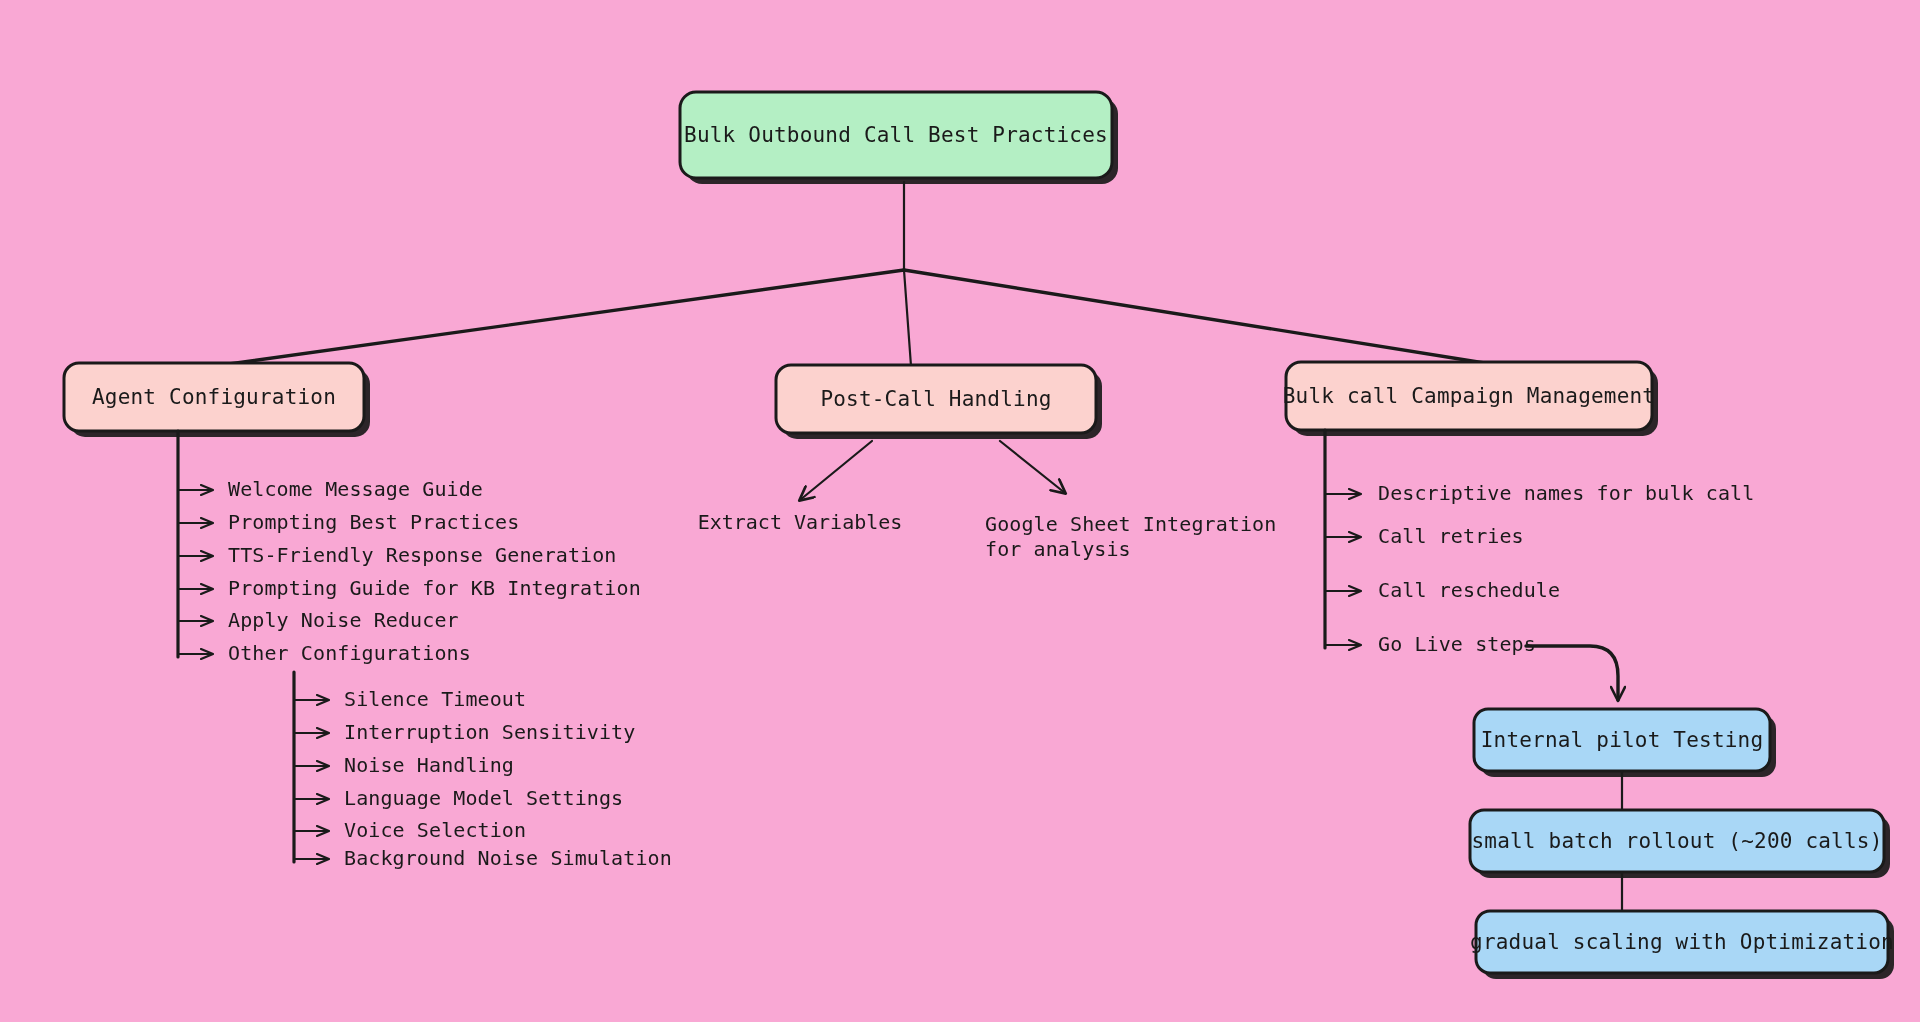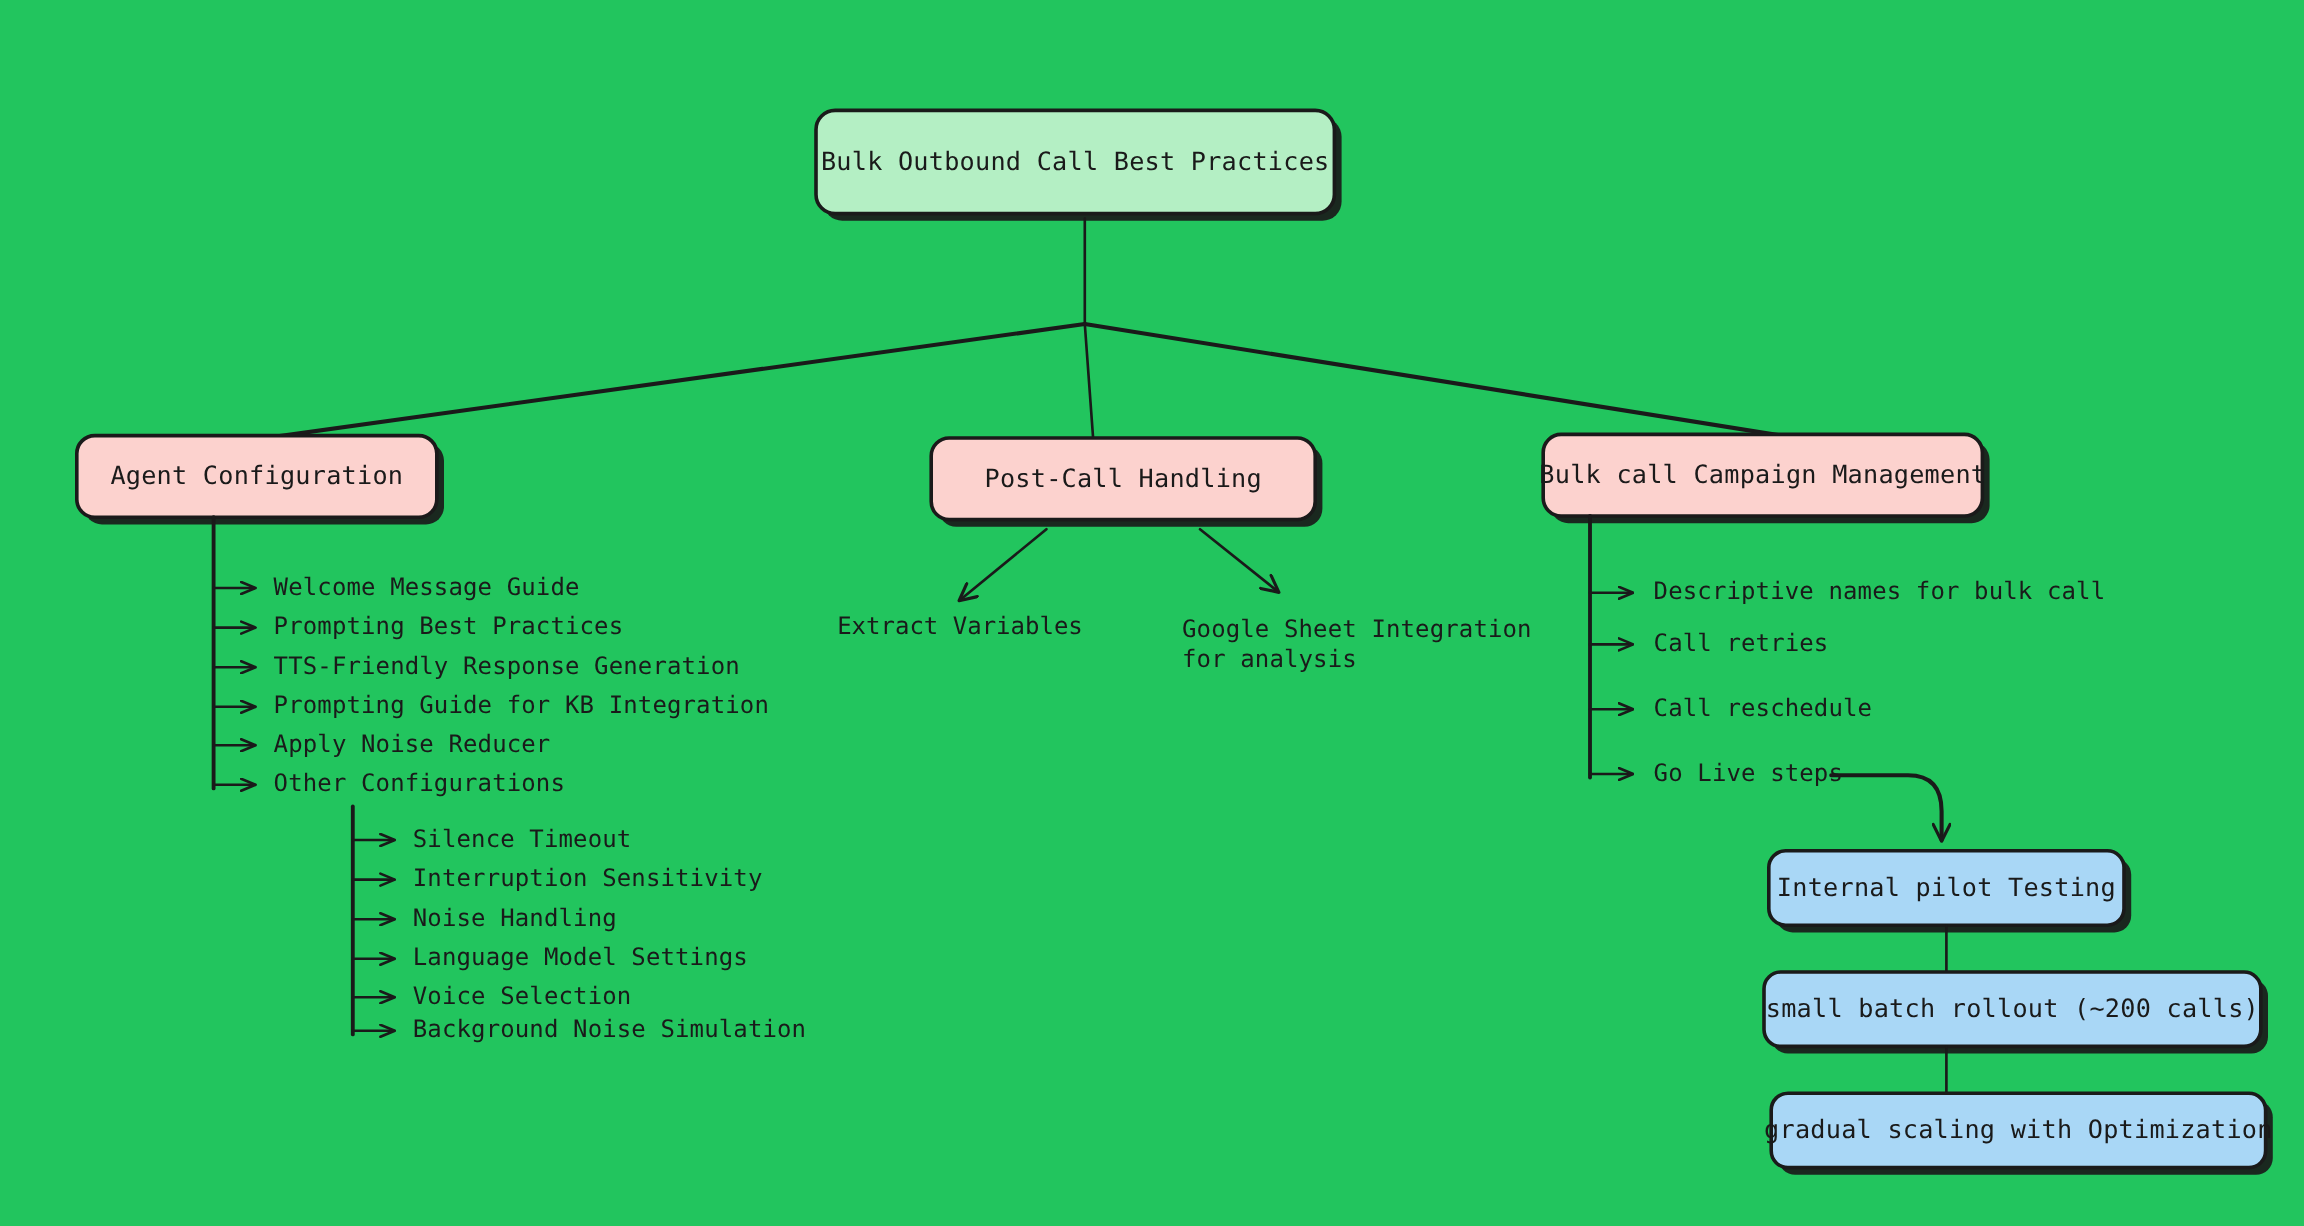--- a/index.html
+++ b/index.html
@@ -10,21 +10,21 @@
   body {
     width: 1920px;
     height: 1022px;
     overflow: hidden;
     font-family: "DejaVu Sans Mono", "Liberation Mono", monospace;
   }
   #canvas {
     position: relative;
     width: 1920px;
     height: 1022px;
-    background: #22c55e;
+    background: #f9a8d4;
   }
   svg.diagram {
     position: absolute;
     top: 0;
     left: 0;
     width: 1920px;
     height: 1022px;
   }
   .edge {
     fill: none;

